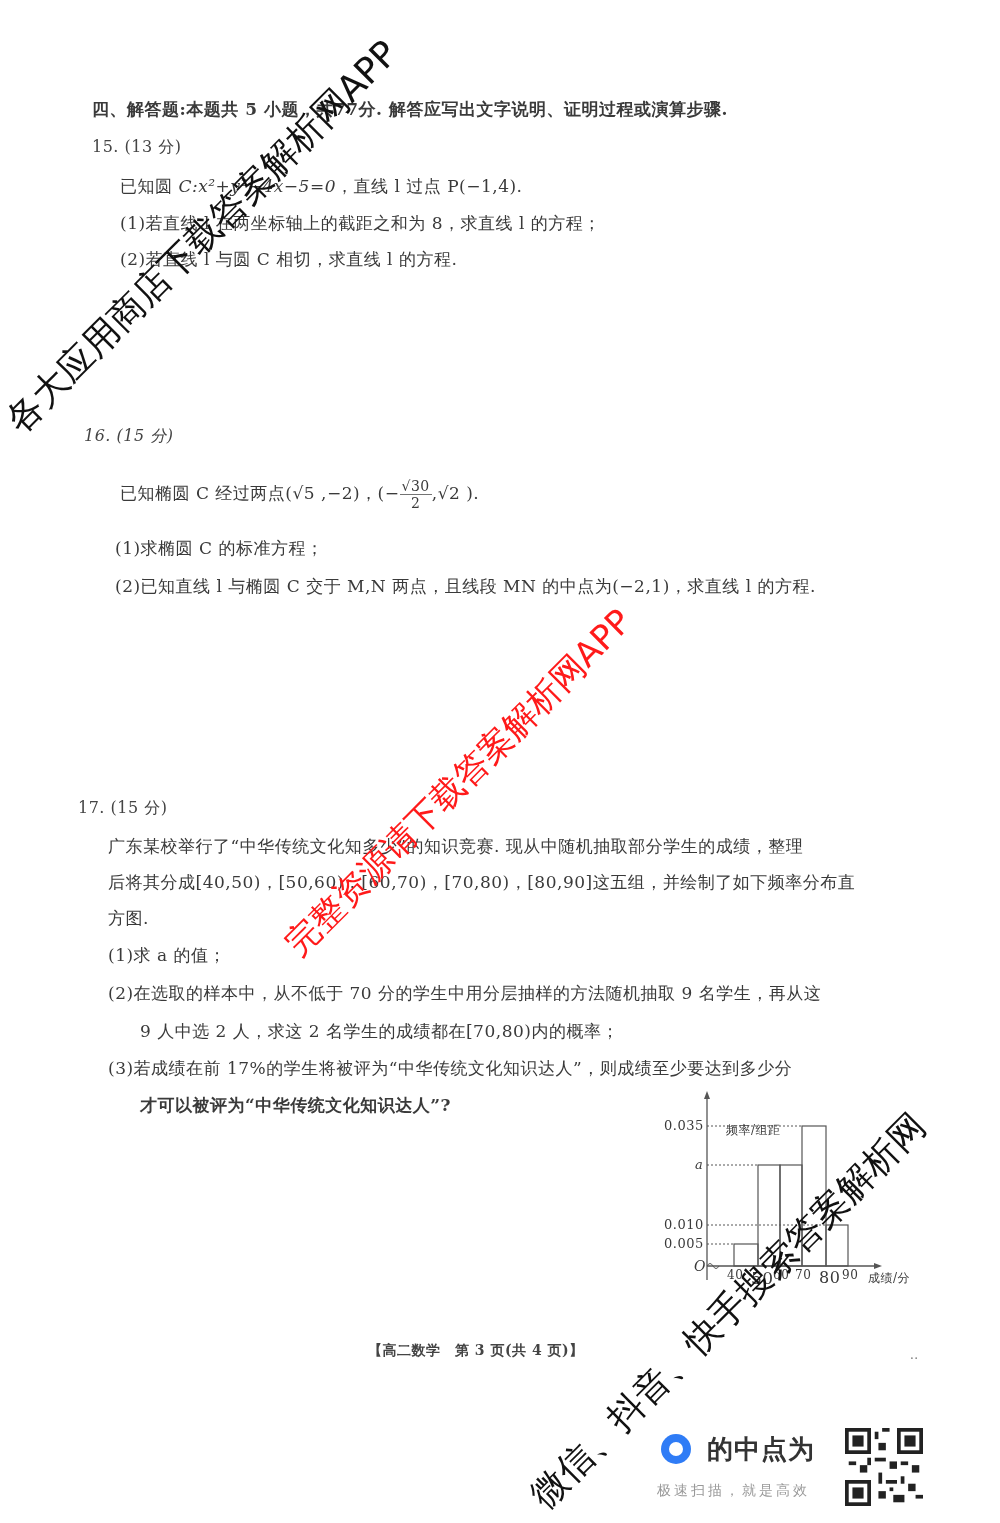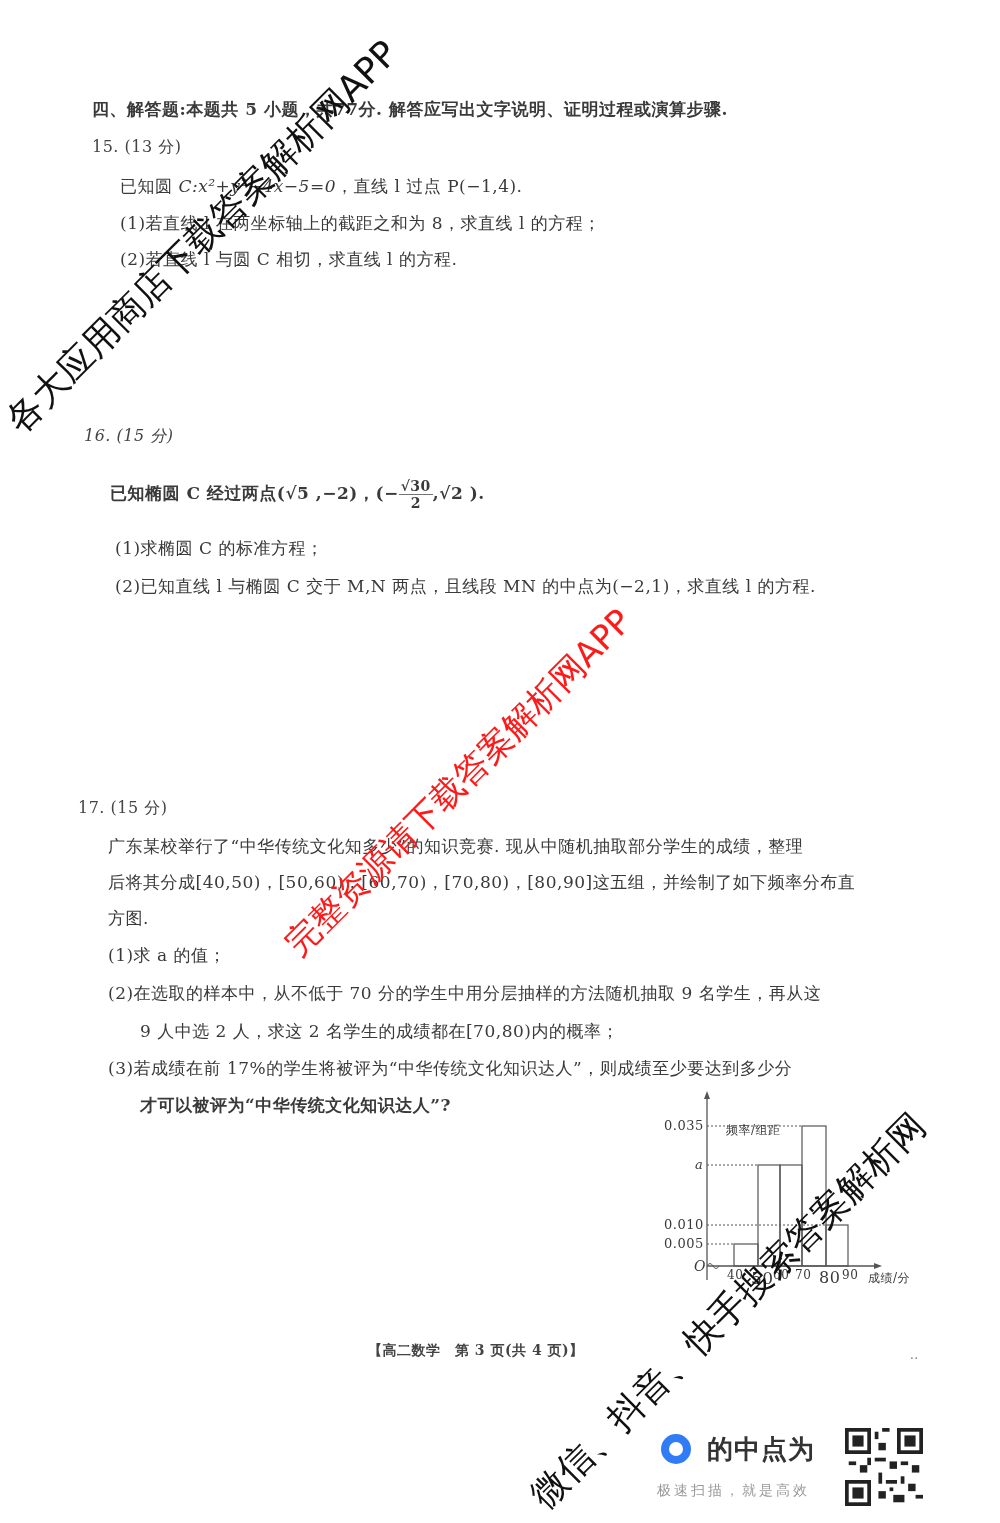--- a/index.html
+++ b/index.html
@@ -44,21 +44,21 @@
   <div class="line section-header">四、解答题:本题共 5 小题，共77分. 解答应写出文字说明、证明过程或演算步骤.</div>
 
   <div class="line qnum" style="left:92px; top:137px;">15. (13 分)</div>
   <div class="line" style="left:120px; top:175px;">
     <span>已知圆 </span><span class="it">C:x²+y²−4x−5=0</span><span>，直线 l 过点 P(−1,4).</span>
   </div>
   <div class="line" style="left:120px; top:212px;">(1)若直线 l 在两坐标轴上的截距之和为 8，求直线 l 的方程；</div>
   <div class="line" style="left:120px; top:248px;">(2)若直线 l 与圆 C 相切，求直线 l 的方程.</div>
 
   <div class="line qnum" style="left:84px; top:426px;font-style:italic;">16. (15 分)</div>
-  <div class="line" style="left:110px; top:478px;font-weight:bold;">
+  <div class="line" style="left:120px; top:478px;">
     <span>已知椭圆 C 经过两点(√5 ,−2)，</span><span>(−</span><span class="frac"><span class="num">√30</span><span class="den">2</span></span><span>,√2 ).</span>
   </div>
   <div class="line" style="left:115px; top:537px;">(1)求椭圆 C 的标准方程；</div>
   <div class="line" style="left:115px; top:575px;">(2)已知直线 l 与椭圆 C 交于 M,N 两点，且线段 MN 的中点为(−2,1)，求直线 l 的方程.</div>
 
   <div class="line qnum" style="left:78px; top:798px;">17. (15 分)</div>
   <div class="line" style="left:108px; top:835px;">广东某校举行了“中华传统文化知多少”的知识竞赛. 现从中随机抽取部分学生的成绩，整理</div>
   <div class="line" style="left:108px; top:871px;">后将其分成[40,50)，[50,60)，[60,70)，[70,80)，[80,90]这五组，并绘制了如下频率分布直</div>
   <div class="line" style="left:108px; top:907px;">方图.</div>
   <div class="line" style="left:108px; top:944px;">(1)求 a 的值；</div>

